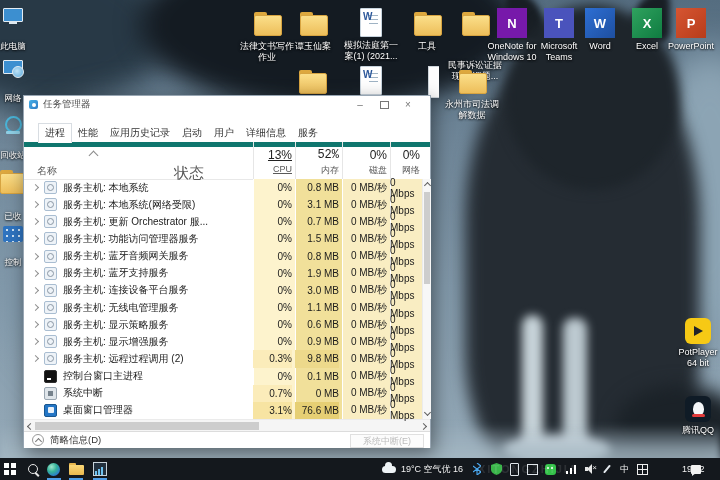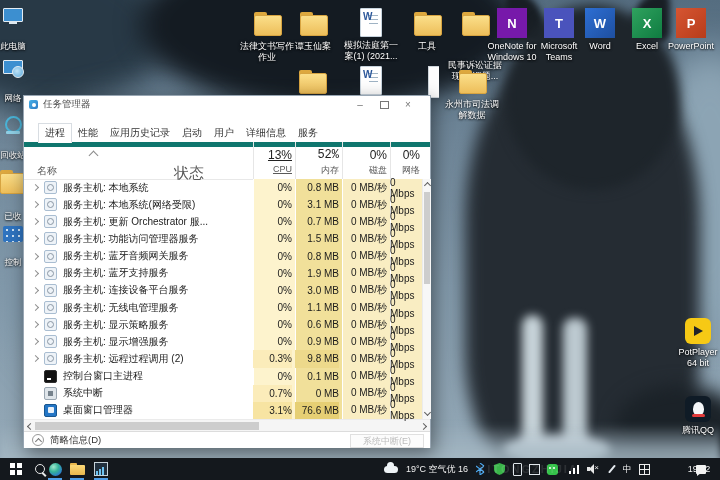--- a/index.html
+++ b/index.html
@@ -124,21 +124,21 @@
   
   .tmfooter{position:absolute;left:0;top:335px;width:406px;height:16px;border-top:1px solid #dcdcdc;display:flex;align-items:center;background:#fff;}
   .detail-circ{width:10px;height:10px;border:1px solid #9a9a9a;border-radius:50%;margin:0 6px 0 8px;position:relative;}
   .detail-circ::after{content:"";position:absolute;left:2.5px;top:3.5px;width:4px;height:4px;border-left:1px solid #777;border-top:1px solid #777;transform:rotate(45deg);}
   .detail-label{font-size:9.5px;color:#333;}
   .endtask{position:absolute;right:6px;top:2px;width:72px;height:12px;background:#fcfcfc;border:1px solid #e0e0e0;
     color:#bcbcbc;font-size:9px;display:flex;align-items:center;justify-content:center;}
 
   
   .taskbar{position:absolute;left:0;top:458px;width:720px;height:22px;background:#14181d;z-index:10;}
-  .tb{position:absolute;top:0;height:22px;display:flex;align-items:center;justify-content:center;}
+  .tb{position:absolute;top:0;height:22px;display:flex;align-items:center;justify-content:flex-start;}
   .winlogo{width:12px;height:12px;background-image:linear-gradient(#fff,#fff),linear-gradient(#fff,#fff),linear-gradient(#fff,#fff),linear-gradient(#fff,#fff);
     background-size:5px 5px;background-position:0 0,7px 0,0 7px,7px 7px;background-repeat:no-repeat;}
   .magnifier{width:8px;height:8px;border:1.5px solid #e8e8e8;border-radius:50%;position:relative;}
   .magnifier::after{content:"";position:absolute;left:7px;top:7px;width:5px;height:1.5px;background:#e8e8e8;transform:rotate(45deg);transform-origin:0 0;}
   .edgeicon{width:13px;height:13px;border-radius:50%;background:radial-gradient(circle at 35% 30%,#9fe8cd,#35b39a 40%,#2a78d0 78%,#1b5fb8);}
   .tbfolder{position:relative;width:15px;height:12px;}
   .tbfolder::before{content:"";position:absolute;left:0;top:0;width:7px;height:3px;background:#e8b64d;border-radius:1px 1px 0 0;}
   .tbfolder::after{content:"";position:absolute;left:0;top:2px;width:15px;height:10px;background:linear-gradient(180deg,#fbd878,#eab84e);border-radius:1px;}
   .tbtm{width:12px;height:12px;background:#22303e;border:1px solid #c7d2da;
     background-image:linear-gradient(#6fc2f0,#6fc2f0),linear-gradient(#6fc2f0,#6fc2f0),linear-gradient(#6fc2f0,#6fc2f0);

